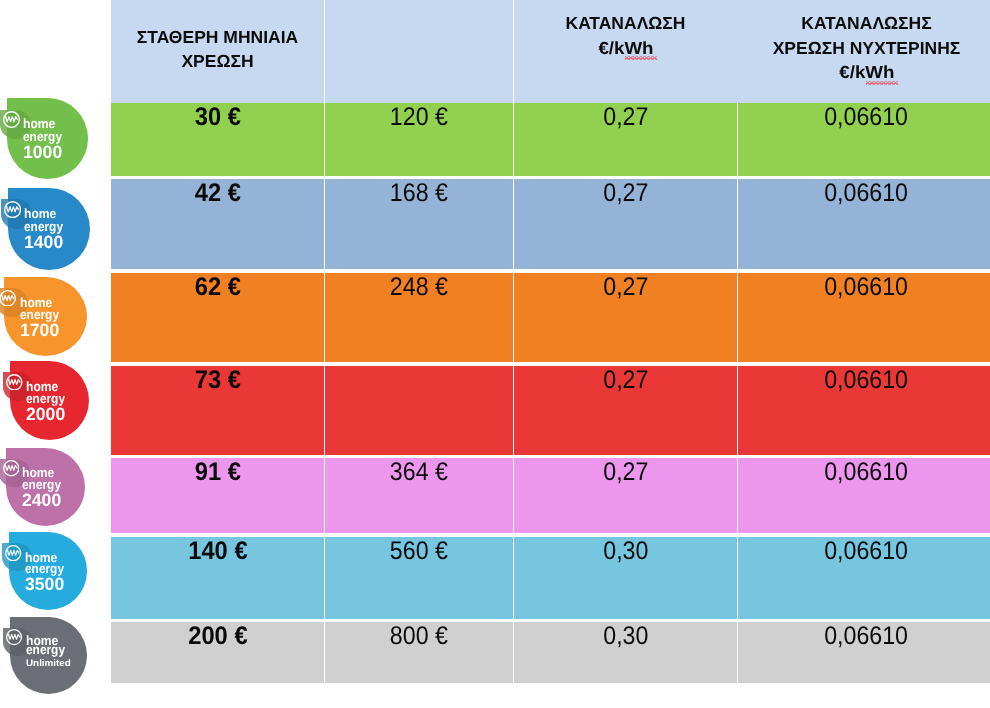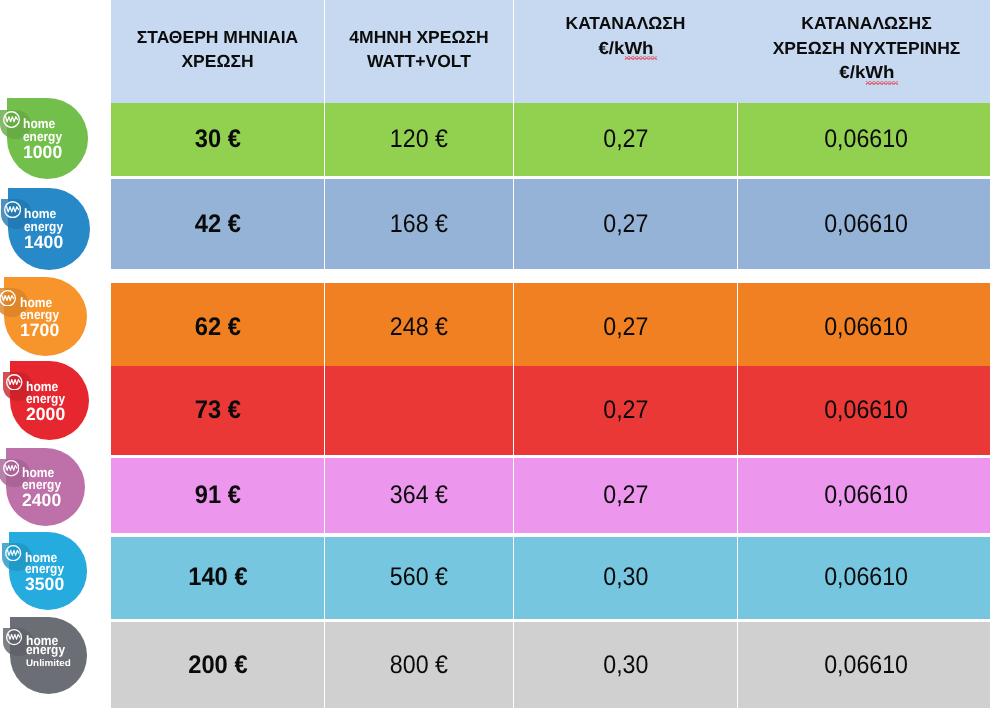--- a/index.html
+++ b/index.html
@@ -8,21 +8,21 @@
     width:990px;height:708px;overflow:hidden;background:#ffffff;
     font-family:"Liberation Sans",sans-serif;
     -webkit-font-smoothing:antialiased;text-rendering:geometricPrecision;
   }
   #page{position:relative;width:990px;height:708px;}
 
   
   #table{position:absolute;left:111px;top:0;width:879px;height:694px;}
   .hdr-row{position:absolute;left:0;top:0;width:879px;height:103px;background:#c6d9f1;text-decoration:underline;}
   .row{position:absolute;left:0;width:879px;}
-  .cell{position:absolute;top:0;height:100%;display:flex;align-items:center;justify-content:center;text-align:center;}
+  .cell{position:absolute;top:0;height:100%;display:flex;align-items:flex-start;justify-content:center;text-align:center;}
   .c0{left:0;width:213px;}
   .c1{left:214px;width:188px;}
   .c2{left:403px;width:223px;}
   .c3{left:627px;width:257px;}
   .vsep{position:absolute;top:0;width:1px;height:100%;background:#ffffff;}
 
   .hdr-row .cell{align-items:flex-start;}
   .hdr-txt{
     font-family:"Liberation Sans",sans-serif;
     font-weight:bold;font-size:17.5px;line-height:24.7px;color:#0c0c0c;
@@ -72,26 +72,20 @@
 
   <div id="table" data-name="pricing-table">
 
     <div class="hdr-row" data-name="table-header-row">
       <div class="cell c0" data-name="column-header-fixed-monthly-charge">
         <div class="hdr-txt">
           <div data-name="header-line">ΣΤΑΘΕΡΗ ΜΗΝΙΑΙΑ</div>
           <div data-name="header-line">ΧΡΕΩΣΗ</div>
         </div>
       </div>
-      <div class="cell c1" data-name="column-header-four-month-charge">
-        <div class="hdr-txt">
-          <div data-name="header-line">4ΜΗΝΗ ΧΡΕΩΣΗ</div>
-          <div data-name="header-line">WATT+VOLT</div>
-        </div>
-      </div>
       <div class="cell c2" data-name="column-header-extra-consumption">
         <div class="hdr-txt">
           <div data-name="header-line">ΚΑΤΑΝΑΛΩΣΗ</div>
           <div data-name="header-line-unit"><span data-name="unit-prefix">€/</span><span class="sq" data-name="misspelled-word">kWh</span></div>
         </div>
       </div>
       <div class="cell c3" data-name="column-header-night-consumption-charge">
         <div class="hdr-txt">
           <div data-name="header-line">ΚΑΤΑΝΑΛΩΣΗΣ</div>
           <div data-name="header-line">ΧΡΕΩΣΗ ΝΥΧΤΕΡΙΝΗΣ</div>
@@ -130,21 +124,21 @@
           <div class="cell c2" data-name="cell-extra-consumption">
             <span class="val" data-name="value-extra-consumption">0,27</span>
           </div>
           <div class="cell c3" data-name="cell-night-consumption">
             <span class="val" data-name="value-night-consumption">0,06610</span>
           </div>
           <div class="vsep" style="left:213px" data-name="column-divider"></div>
           <div class="vsep" style="left:402px" data-name="column-divider"></div>
           <div class="vsep" style="left:626px" data-name="column-divider"></div>
         </div>
-        <div class="row" data-name="table-row" style="top: 272.8px; height: 89.5px; background: rgb(240, 128, 34); margin-top: 10px;">
+        <div class="row" data-name="table-row" style="top: 272.8px; height: 89.5px; background: rgb(240, 128, 34);">
           <div class="cell c0" data-name="cell-monthly-charge">
             <span class="val b" data-name="value-monthly-charge">62 €</span>
           </div>
           <div class="cell c1" data-name="cell-four-month-charge">
             <span class="val" data-name="value-four-month-charge">248 €</span>
           </div>
           <div class="cell c2" data-name="cell-extra-consumption">
             <span class="val" data-name="value-extra-consumption">0,27</span>
           </div>
           <div class="cell c3" data-name="cell-night-consumption">
@@ -195,21 +189,21 @@
           <div class="cell c2" data-name="cell-extra-consumption">
             <span class="val" data-name="value-extra-consumption">0,30</span>
           </div>
           <div class="cell c3" data-name="cell-night-consumption">
             <span class="val" data-name="value-night-consumption">0,06610</span>
           </div>
           <div class="vsep" style="left:213px" data-name="column-divider"></div>
           <div class="vsep" style="left:402px" data-name="column-divider"></div>
           <div class="vsep" style="left:626px" data-name="column-divider"></div>
         </div>
-        <div class="row" data-name="table-row" style="top: 621.9px; height: 87px; background: rgb(208, 208, 208);">
+        <div class="row" data-name="table-row" style="top: 621.9px; height: 61px; background: rgb(208, 208, 208);">
           <div class="cell c0" data-name="cell-monthly-charge">
             <span class="val b" data-name="value-monthly-charge">200 €</span>
           </div>
           <div class="cell c1" data-name="cell-four-month-charge">
             <span class="val" data-name="value-four-month-charge">800 €</span>
           </div>
           <div class="cell c2" data-name="cell-extra-consumption">
             <span class="val" data-name="value-extra-consumption">0,30</span>
           </div>
           <div class="cell c3" data-name="cell-night-consumption">

